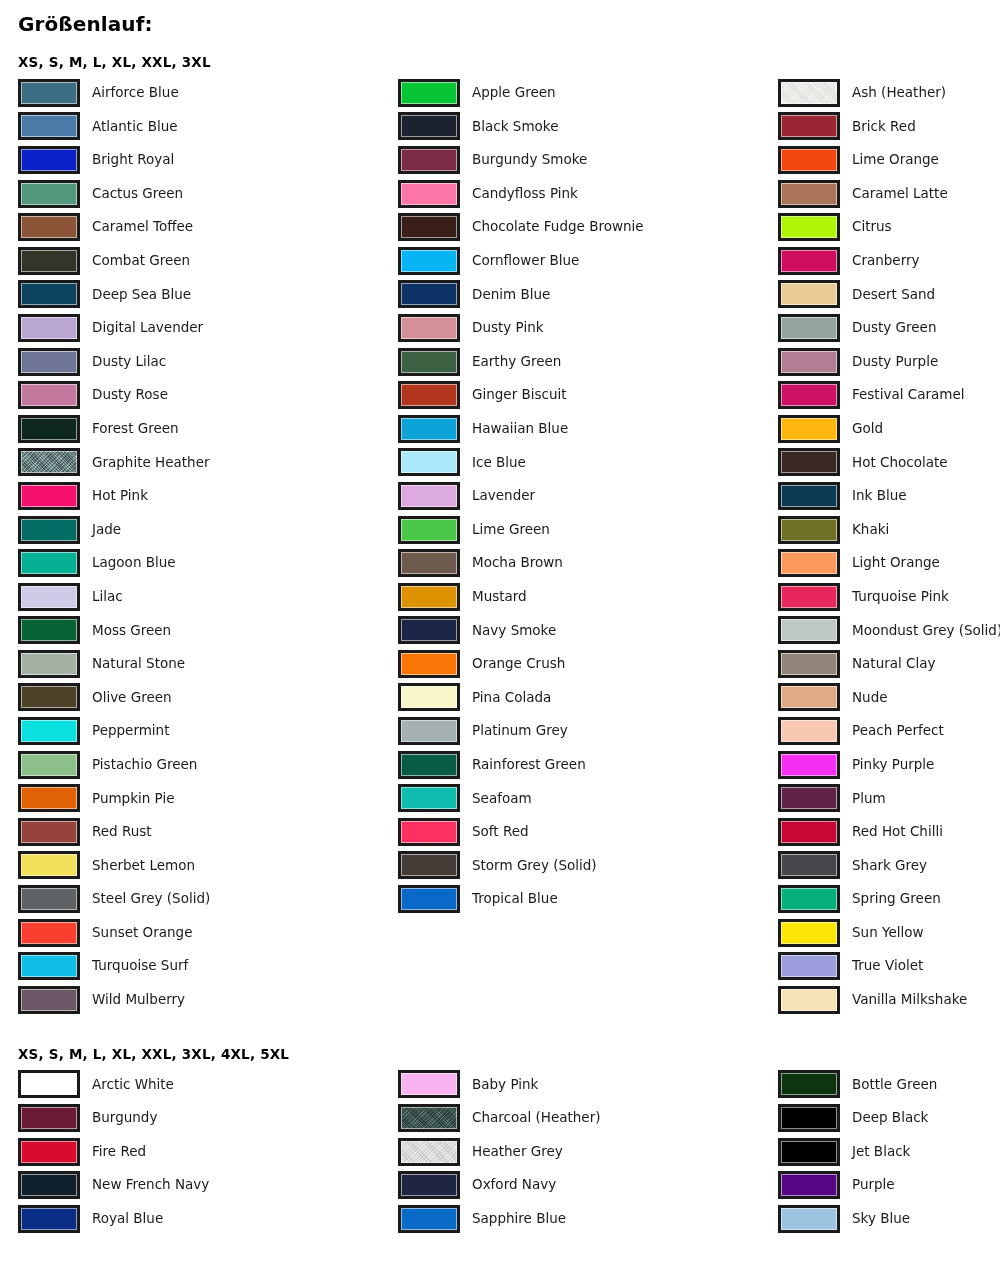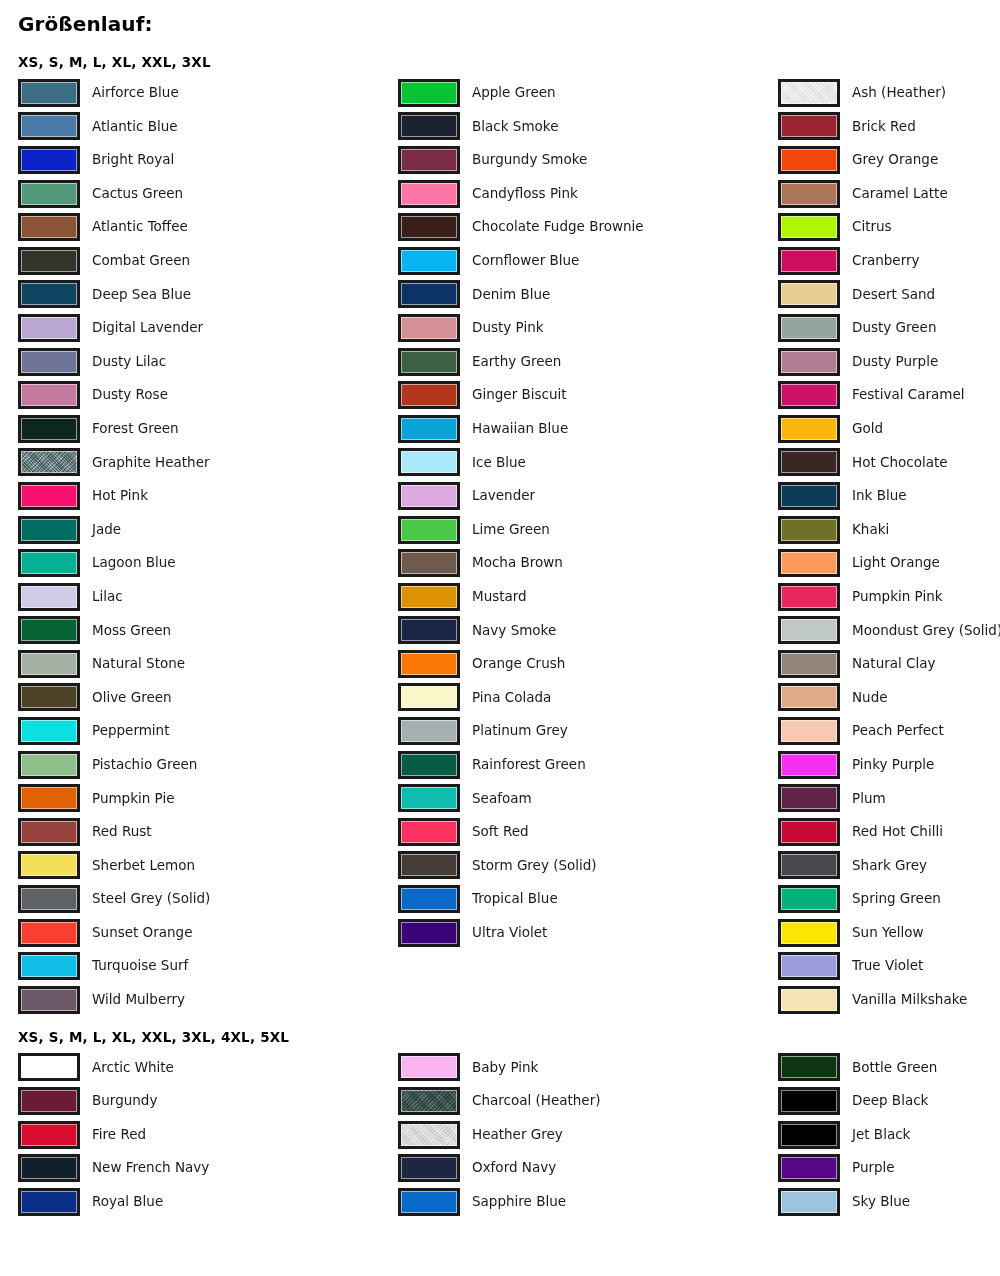--- a/index.html
+++ b/index.html
@@ -28,21 +28,21 @@
     font-weight: bold;
     letter-spacing: 0.1px;
     margin: 12px 0 0 10px;
     color: #000000;
   }
 
   .size-group {
     margin-top: 18px;
   }
   .size-group.second {
-    margin-top: 12px;
+    margin-top: 29px;
   }
 
   .size-heading {
     font-size: 13.5px;
     font-weight: bold;
     color: #000000;
     margin: 0 0 6px 10px;
     letter-spacing: 0.2px;
   }
 
@@ -130,21 +130,21 @@
             <div class="swatch-row">
               <div class="swatch-chip" style="background-color: rgb(82, 152, 122);">
                 <span class="inner-edge"></span>
               </div>
               <div class="swatch-label">Cactus Green</div>
             </div>
             <div class="swatch-row">
               <div class="swatch-chip" style="background-color: rgb(139, 84, 54);">
                 <span class="inner-edge"></span>
               </div>
-              <div class="swatch-label">Atlantic Toffee</div>
+              <div class="swatch-label">Caramel Toffee</div>
             </div>
             <div class="swatch-row">
               <div class="swatch-chip" style="background-color: rgb(51, 53, 43);">
                 <span class="inner-edge"></span>
               </div>
               <div class="swatch-label">Combat Green</div>
             </div>
             <div class="swatch-row">
               <div class="swatch-chip" style="background-color: rgb(13, 68, 96);">
                 <span class="inner-edge"></span>
@@ -422,45 +422,39 @@
                 <span class="inner-edge"></span>
               </div>
               <div class="swatch-label">Storm Grey (Solid)</div>
             </div>
             <div class="swatch-row">
               <div class="swatch-chip" style="background-color: rgb(10, 104, 201);">
                 <span class="inner-edge"></span>
               </div>
               <div class="swatch-label">Tropical Blue</div>
             </div>
-            <div class="swatch-row">
-              <div class="swatch-chip" style="background-color: rgb(60, 2, 121);">
-                <span class="inner-edge"></span>
-              </div>
-              <div class="swatch-label">Ultra Violet</div>
-            </div>
           </div>
           <div class="swatch-col">
             <div class="swatch-row">
               <div class="swatch-chip tex-heather" style="background-color: rgb(223, 225, 220);">
                 <span class="inner-edge"></span>
               </div>
               <div class="swatch-label">Ash (Heather)</div>
             </div>
             <div class="swatch-row">
               <div class="swatch-chip" style="background-color: rgb(155, 37, 51);">
                 <span class="inner-edge"></span>
               </div>
               <div class="swatch-label">Brick Red</div>
             </div>
             <div class="swatch-row">
               <div class="swatch-chip" style="background-color: rgb(242, 72, 13);">
                 <span class="inner-edge"></span>
               </div>
-              <div class="swatch-label">Grey Orange</div>
+              <div class="swatch-label">Lime Orange</div>
             </div>
             <div class="swatch-row">
               <div class="swatch-chip" style="background-color: rgb(171, 117, 89);">
                 <span class="inner-edge"></span>
               </div>
               <div class="swatch-label">Caramel Latte</div>
             </div>
             <div class="swatch-row">
               <div class="swatch-chip" style="background-color: rgb(176, 244, 6);">
                 <span class="inner-edge"></span>
@@ -524,21 +518,21 @@
             <div class="swatch-row">
               <div class="swatch-chip" style="background-color: rgb(251, 154, 90);">
                 <span class="inner-edge"></span>
               </div>
               <div class="swatch-label">Light Orange</div>
             </div>
             <div class="swatch-row">
               <div class="swatch-chip" style="background-color: rgb(232, 39, 94);">
                 <span class="inner-edge"></span>
               </div>
-              <div class="swatch-label">Pumpkin Pink</div>
+              <div class="swatch-label">Turquoise Pink</div>
             </div>
             <div class="swatch-row">
               <div class="swatch-chip" style="background-color: rgb(191, 200, 199);">
                 <span class="inner-edge"></span>
               </div>
               <div class="swatch-label">Moondust Grey (Solid)</div>
             </div>
             <div class="swatch-row">
               <div class="swatch-chip" style="background-color: rgb(146, 134, 122);">
                 <span class="inner-edge"></span>

